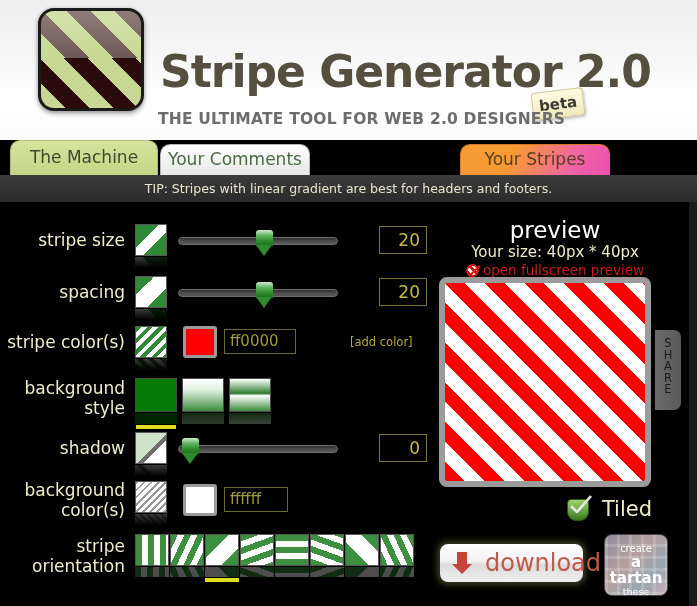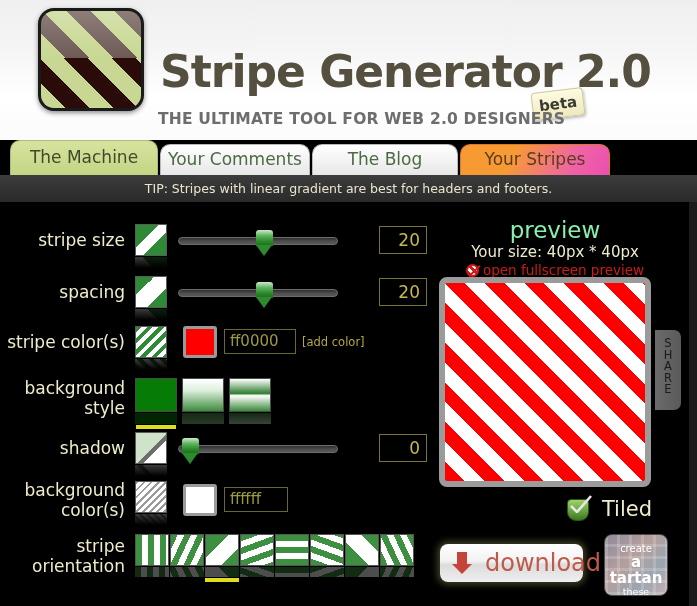--- a/index.html
+++ b/index.html
@@ -202,40 +202,41 @@
     font-size: 15px;
     line-height: 23px;
     padding-left: 5px;
     font-family: "DejaVu Sans", sans-serif;
   }
   .addcolor {
     position: absolute;
     color: #b3a93f; font-size: 11.5px;
     font-family: "DejaVu Sans", sans-serif;
     cursor: pointer;
+    margin-left: 48px;
   }
 
   
   .bgstyle { position:absolute; width: 42px; height: 46px; }
   .bgstyle .box { position:absolute; left:0; top:0; width:42px; height:34px; border:1px solid #4a4a4a; }
   .bgstyle .refl { position:absolute; left:0; top:35px; width:42px; height:11px; opacity:.3; transform:scaleY(-1); overflow:hidden; }
   .bgstyle .refl > div { position:absolute; left:0; bottom:0; width:42px; height:34px; }
   .bgstyle .sel { position:absolute; left:1px; top:47px; width:40px; height:4px; background:#dede1e; }
 
   
   .orient { position:absolute; width: 34px; height: 44px; }
   .orient .ob { position:absolute; left:0; top:0; width:34px; height:32px; border:1px solid #555; }
   .orient .or { position:absolute; left:0; top:33px; width:34px; height:10px; opacity:.3; transform:scaleY(-1); overflow:hidden; }
   .orient .or > div { position:absolute; left:0; bottom:0; width:34px; height:32px; }
   .orient .os { position:absolute; left:0px; top:44px; width:34px; height:4px; background:#dede1e; }
 
   
   .preview-title {
     position:absolute; left: 440px; top: 15px; width: 230px;
-    text-align:center; color:#86efac; font-size:23px;
+    text-align:center; color:#ffffff; font-size:23px;
     font-family: "DejaVu Sans", sans-serif;
   }
   .tilesize {
     position:absolute; left: 440px; top: 41px; width: 230px;
     text-align:center; color:#efeccb; font-size:15px;
     font-family: "DejaVu Sans", sans-serif;
   }
   .fullscreen {
     position:absolute; left: 440px; top: 60px; width: 230px;
     text-align:center; color:#cf1a1a; font-size:13.5px;
@@ -355,21 +356,20 @@
     <div class="title">Stripe Generator 2.0</div>
     <div class="beta">
       <span>beta</span>
     </div>
     <div class="subtitle">THE ULTIMATE TOOL FOR WEB 2.0 DESIGNERS</div>
   </div>
 
   <div class="tabs">
     <div class="tab active" id="tab0">The Machine</div>
     <div class="tab" id="tab1">Your Comments</div>
-    <div class="tab" id="tab2">The Blog</div>
     <div class="tab stripes" id="tab3">Your Stripes</div>
   </div>
 
   <div class="tipbar">TIP: Stripes with linear gradient are best for headers and footers.</div>
 
   <div class="body">
 
     <div class="row" style="top:22px;">
       <div class="rlabel" style="left:5px; top:6px; width:120px;">stripe size</div>
       <div class="thumb-wrap" style="left:135px; top:0px;">

